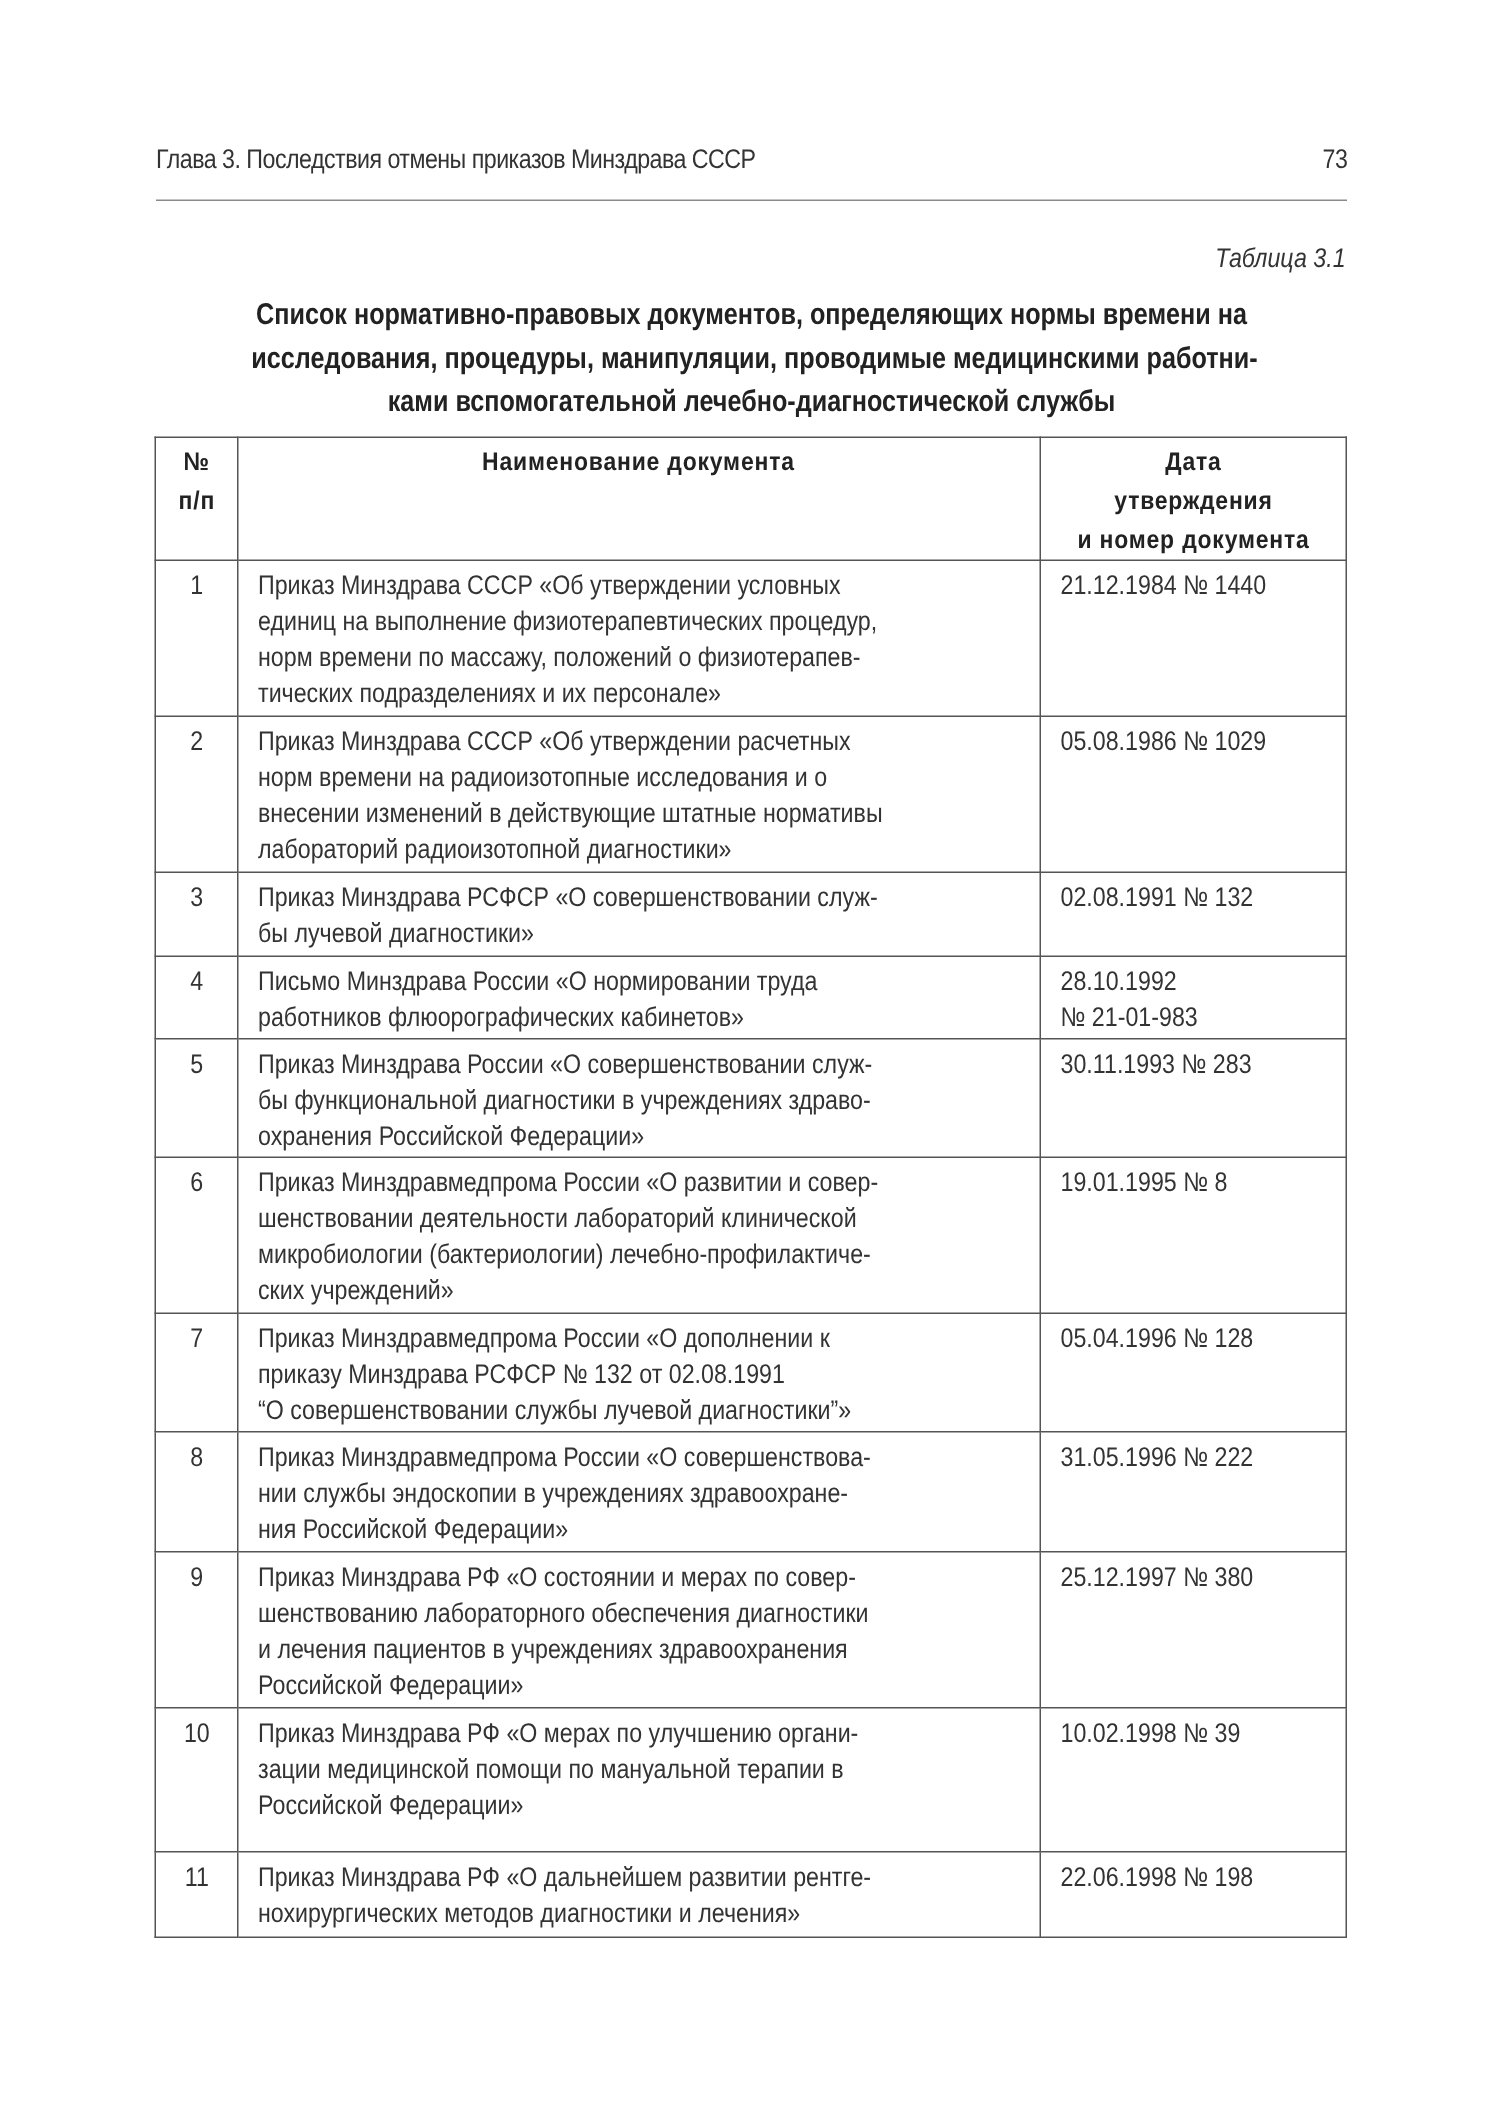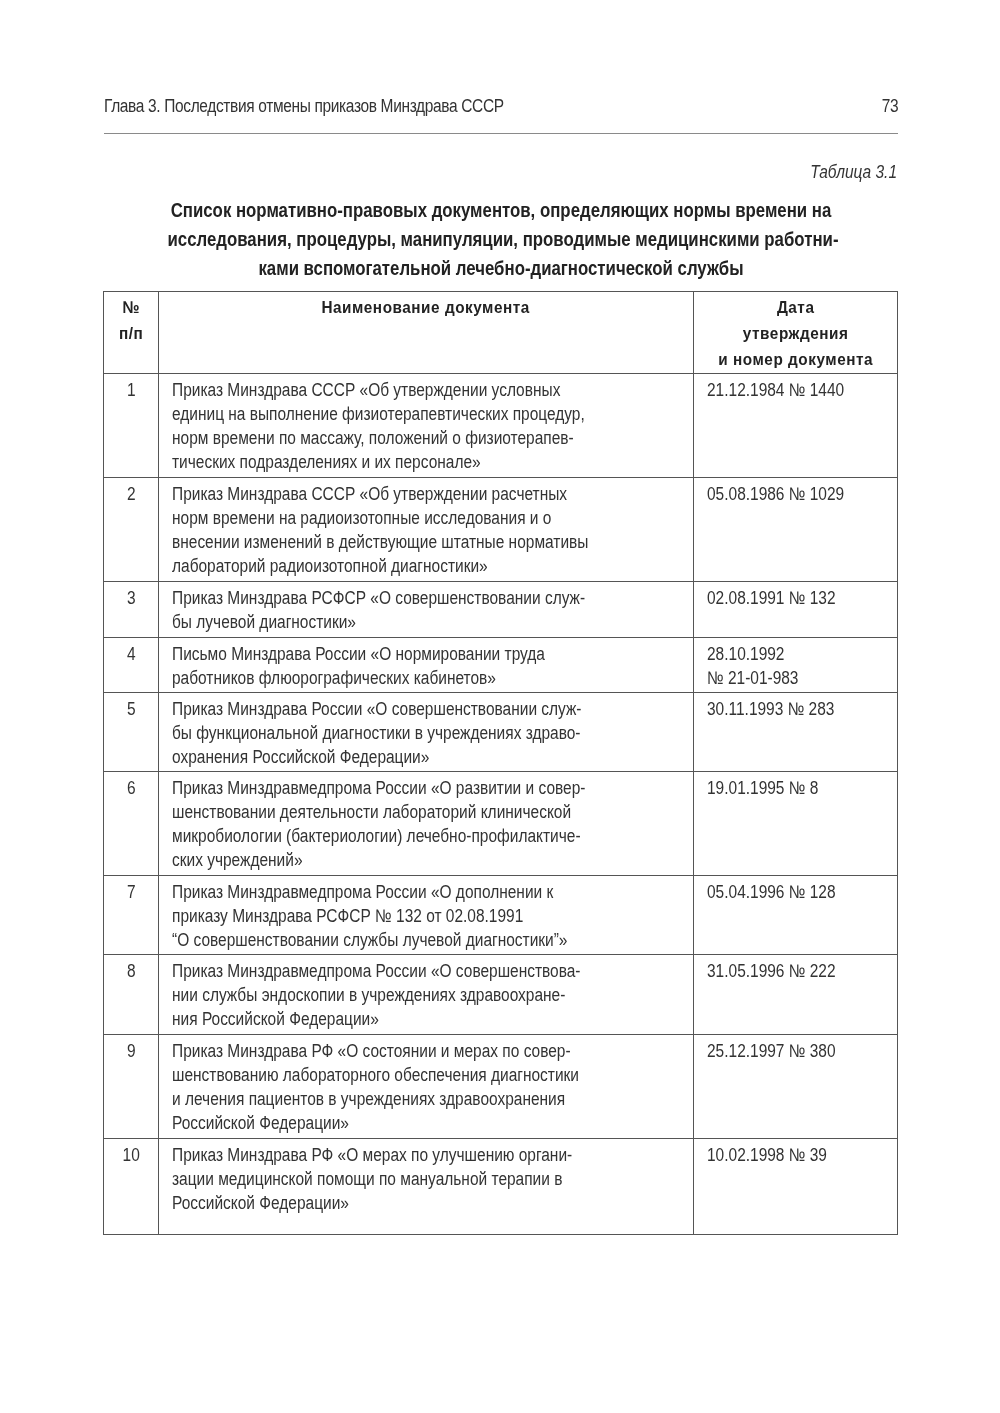--- a/index.html
+++ b/index.html
@@ -249,14 +249,32 @@
             <span class="squeeze">зации медицинской помощи по мануальной терапии в</span>
             <span class="squeeze">Российской Федерации»</span>
           </div>
         </td>
         <td class="c-date">
           <div class="cell-inner">
             <span class="squeeze">10.02.1998 № 39</span>
           </div>
         </td>
       </tr>
+      <tr style="height: 57px;">
+        <td class="c-num">
+          <div class="num-inner">
+            <span class="squeeze-c">11</span>
+          </div>
+        </td>
+        <td class="c-name">
+          <div class="cell-inner">
+            <span class="squeeze">Приказ Минздрава РФ «О дальнейшем развитии рентге-</span>
+            <span class="squeeze">нохирургических методов диагностики и лечения»</span>
+          </div>
+        </td>
+        <td class="c-date">
+          <div class="cell-inner">
+            <span class="squeeze">22.06.1998 № 198</span>
+          </div>
+        </td>
+      </tr>
     </tbody>
 </table>
 
 </body></html>

